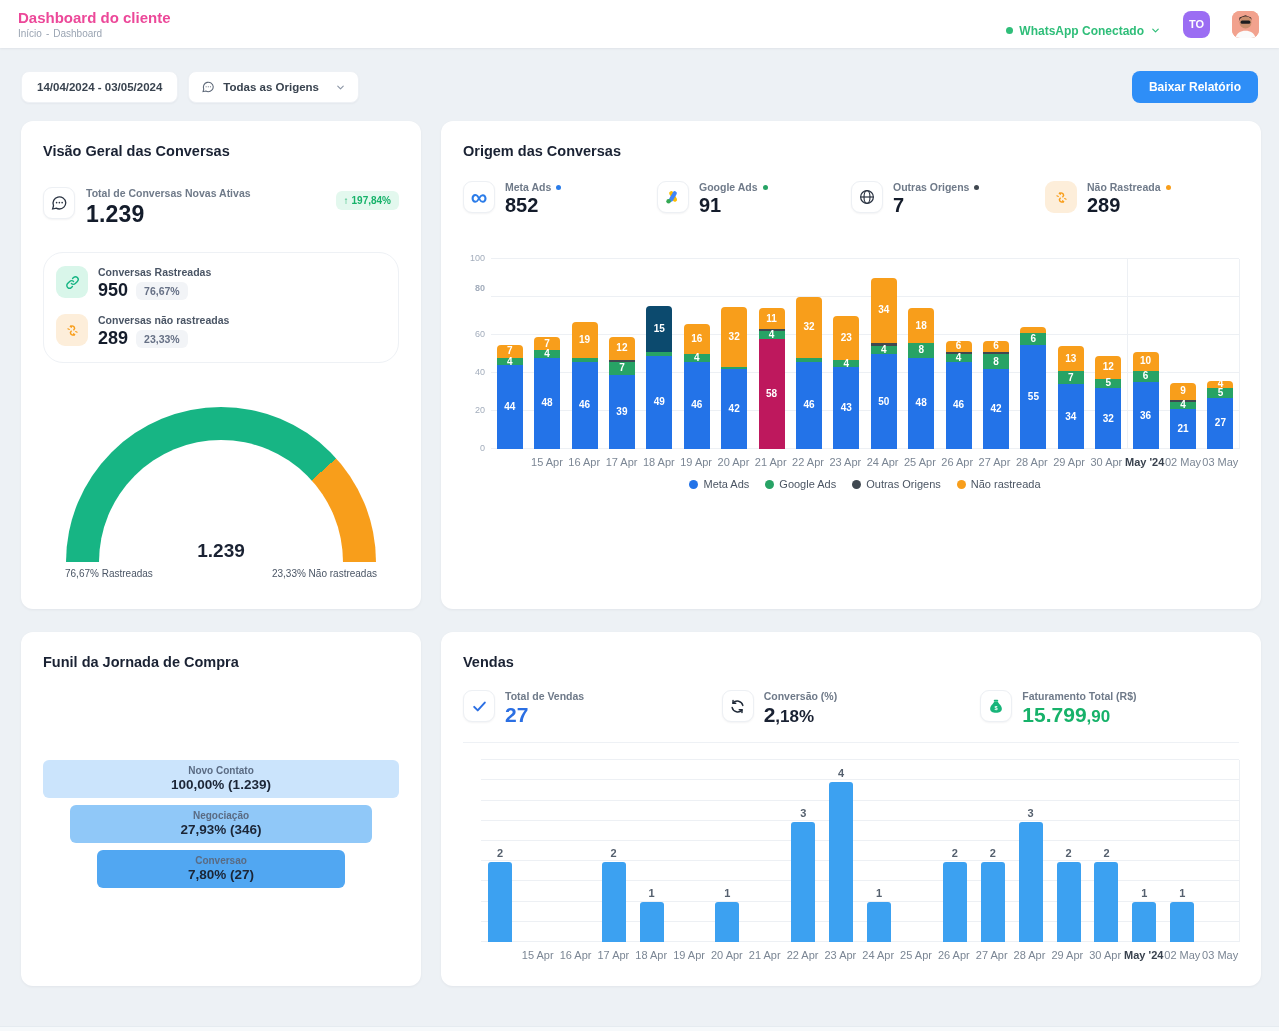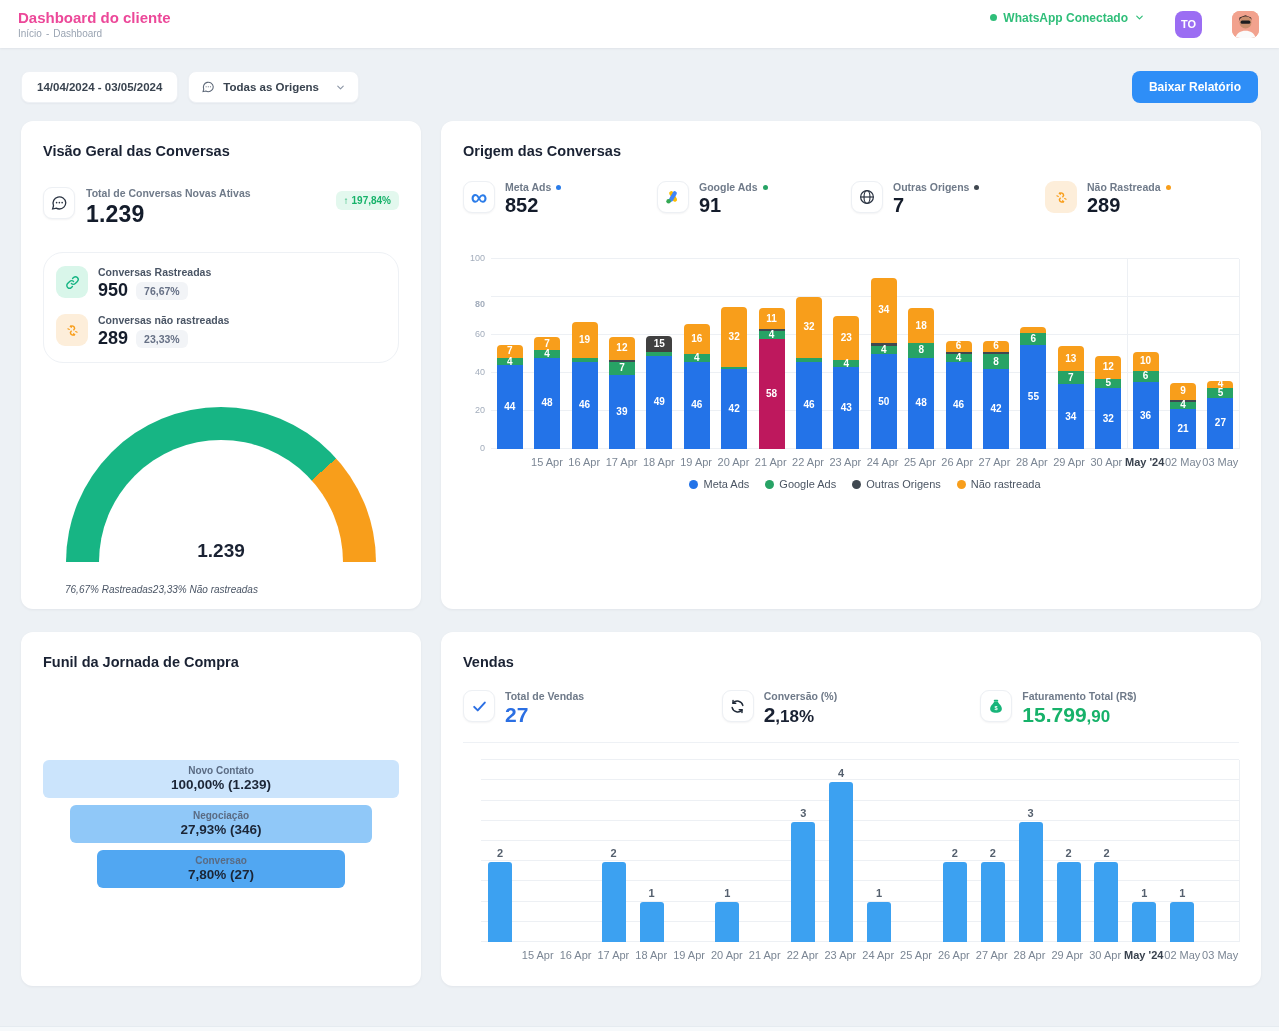--- a/index.html
+++ b/index.html
@@ -13,21 +13,21 @@
   }
   
   .topbar{
     height:48px;background:#fff;display:flex;justify-content:space-between;
     align-items:center;padding:0 20px 0 18px;box-shadow:0 1px 2px rgba(16,24,40,.06);
     position:relative;z-index:2;
   }
   .page-title{font-size:15px;font-weight:700;color:#ec4899;}
   .breadcrumb{font-size:10px;color:#9aa4b2;margin-top:2px;}
   .breadcrumb .sep{margin:0 4px;}
-  .tb-right{display:flex;align-items:flex-start;gap:30px;}
+  .tb-right{display:flex;align-items:flex-end;gap:22px;}
   .wa-status{display:flex;align-items:center;gap:6px;color:#2fbe79;font-size:12px;font-weight:700;cursor:pointer;}
   .wa-dot{width:7px;height:7px;border-radius:50%;background:#2fbe79;}
   .badge-to{width:27px;height:27px;border-radius:8px;background:#9b6df3;color:#fff;
     font-size:11px;font-weight:700;display:flex;align-items:center;justify-content:center;}
   .avatar{width:27px;height:27px;border-radius:8px;overflow:hidden;background:#f2a28e;}
   
   .filters{display:flex;align-items:center;gap:10px;padding:23px 21px 0;}
   .white-box{background:#fff;border-radius:8px;border:1px solid #eef1f5;
     box-shadow:0 1px 2px rgba(16,24,40,.04);font-size:11.5px;font-weight:700;color:#39434f;}
   .date-box{padding:9px 15px;cursor:pointer;}
@@ -55,21 +55,21 @@
   .sub-label{font-size:10.5px;color:#4a5565;font-weight:600;}
   .sub-val-row{display:flex;align-items:center;gap:8px;margin-top:2px;}
   .sub-value{font-size:18px;font-weight:800;color:#141c2b;}
   .pct-pill{background:#f2f4f7;color:#667085;border-radius:6px;font-size:10.5px;font-weight:700;padding:3px 8px;}
   
   .gauge-area{margin-top:44px;}
   .gauge{width:310px;height:155px;margin:0 auto;position:relative;overflow:hidden;}
   .gauge-ring{position:absolute;inset:0;border-radius:310px 310px 0 0;}
   .gauge::after{content:"";position:absolute;left:33px;top:33px;width:244px;height:244px;border-radius:50%;background:#fff;}
   .gauge-value{position:absolute;bottom:0;width:100%;text-align:center;font-size:19px;font-weight:800;color:#1a2233;z-index:1;}
-  .gauge-labels{display:flex;justify-content:flex-start;padding:0 22px;margin-top:22px;font-size:10px;color:#4a5565;font-style:italic;}
+  .gauge-labels{display:flex;justify-content:space-between;padding:0 22px;margin-top:6px;font-size:10px;color:#4a5565;}
   
   .origin-stats{display:flex;margin-top:22px;}
   .ostat{width:197px;display:flex;gap:10px;align-items:flex-start;cursor:default;}
   .ostat-label-row{display:flex;align-items:center;gap:5px;}
   .dot{width:5px;height:5px;border-radius:50%;display:inline-block;}
   .ostat-value{font-size:20px;font-weight:800;color:#141c2b;margin-top:1px;}
   .meta-glyph{font-size:23px;font-weight:700;color:#2b7ce9;line-height:1;}
   
   .bchart{display:flex;margin-top:42px;}
   .y-axis{width:28px;position:relative;height:190px;flex:0 0 auto;}
@@ -292,21 +292,21 @@
         </div>
       </div>
     </div>
 
     <div class="bchart">
       <div class="y-axis">
           <div class="ylab" style="bottom: -4px;">0</div>
           <div class="ylab" style="bottom: 34px;">20</div>
           <div class="ylab" style="bottom: 72px;">40</div>
           <div class="ylab" style="bottom: 110px;">60</div>
-          <div class="ylab" style="bottom: 140px; font-weight: bold;">80</div>
+          <div class="ylab" style="bottom: 156px; font-weight: bold;">80</div>
           <div class="ylab" style="bottom: 186px;">100</div>
         </div>
       <div class="plot-col">
         <div class="plot">
             <div class="gridline" style="bottom: 0px;"></div>
             <div class="gridline" style="bottom: 38px;"></div>
             <div class="gridline" style="bottom: 76px;"></div>
             <div class="gridline" style="bottom: 114px;"></div>
             <div class="gridline" style="bottom: 152px;"></div>
             <div class="gridline" style="bottom: 190px;"></div>
@@ -359,21 +359,21 @@
                   <div class="seg" style="height: 13.3px; background: rgb(39, 163, 101);">
                     <div class="seglab">7</div>
                   </div>
                   <div class="seg" style="height: 74.1px; background: rgb(35, 115, 232);">
                     <div class="seglab">39</div>
                   </div>
                 </div>
               </div>
               <div class="slot" title="18 Apr">
                 <div class="vbar">
-                  <div class="seg" style="height: 16px; background: #404040; border-radius: 4px 4px 0px 0px;">
+                  <div class="seg" style="height: 46px; background: #0c4a6e; border-radius: 4px 4px 0px 0px;">
                     <div class="seglab">15</div>
                   </div>
                   <div class="seg" style="height: 3.8px; background: rgb(39, 163, 101);"></div>
                   <div class="seg" style="height: 93.1px; background: rgb(35, 115, 232);">
                     <div class="seglab">49</div>
                   </div>
                 </div>
               </div>
               <div class="slot" title="19 Apr">
                 <div class="vbar">

